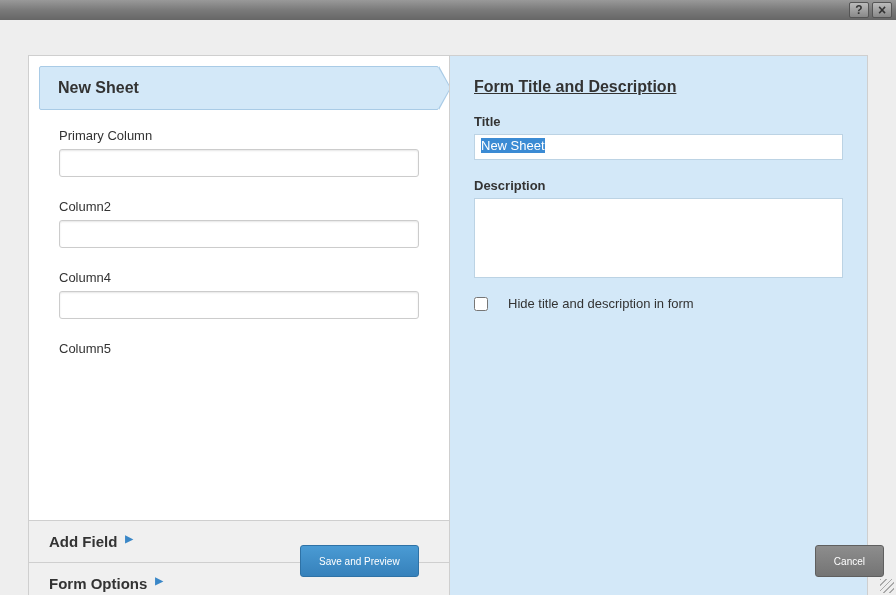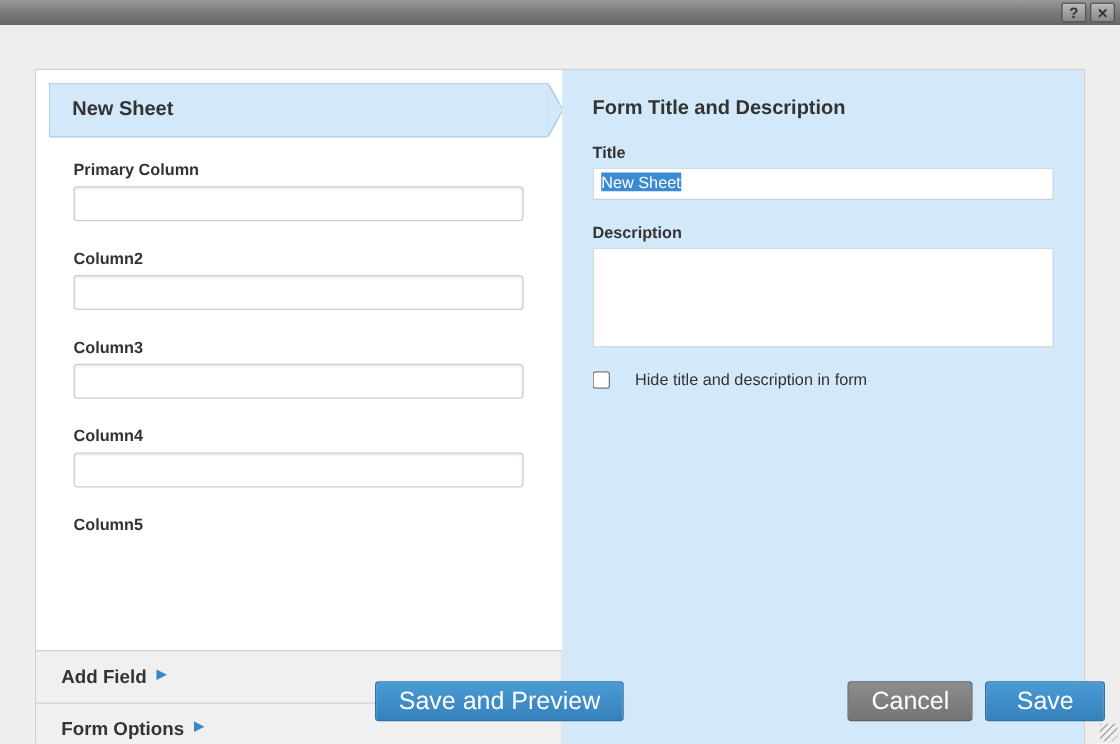--- a/index.html
+++ b/index.html
@@ -94,21 +94,21 @@
     border-top: 22px solid transparent;
     border-bottom: 22px solid transparent;
   }
 
   .field-block {
     padding: 0 20px;
     margin-bottom: 22px;
   }
   .field-block label {
     display: block;
-    font-weight: bold;
+    font-weight: normal;
     font-size: 13px;
     color: #333;
     margin-bottom: 6px;
   }
   .text-input {
     width: 100%;
     height: 28px;
     border: 1px solid #cccccc;
     border-radius: 3px;
     box-shadow: inset 0 1px 2px rgba(0,0,0,0.1);
@@ -137,20 +137,21 @@
     background: #d3e8f8;
     padding: 22px 24px;
     display: flex;
     flex-direction: column;
   }
   .right-pane h2 {
     font-size: 16px;
     font-weight: bold;
     color: #333;
     margin-bottom: 18px;
+    text-decoration: underline;
   }
   .right-pane .fld-label {
     font-size: 13px;
     font-weight: bold;
     color: #333;
     margin-bottom: 5px;
     display: block;
   }
   .right-pane .title-input {
     width: 100%;
@@ -192,21 +193,21 @@
     top: 545px;
     display: flex;
     justify-content: flex-end;
     padding: 0 12px;
     gap: 10px;
   }
   .btn {
     height: 32px;
     padding: 0 18px;
     border-radius: 3px;
-    font-size: 20px;
+    font-size: 10px;
     border: 1px solid;
     cursor: pointer;
     display: inline-flex;
     align-items: center;
     justify-content: center;
   }
   .btn-blue {
     background: linear-gradient(to bottom, #4a9bd4, #3681bb);
     border-color: #2e72a6;
     color: #fff;
@@ -249,24 +250,20 @@
       <div class="field-block">
         <label>Primary Column</label>
         <input class="text-input" value="" style="">
       </div>
 
       <div class="field-block">
         <label>Column2</label>
         <input class="text-input" value="" style="">
       </div>
 
-      <div class="field-block">
-        <label>Column3</label>
-        <input class="text-input" value="" style="">
-      </div>
 
       <div class="field-block">
         <label>Column4</label>
         <input class="text-input" value="" style="">
       </div>
 
       <div class="field-block" style="margin-bottom:4px;">
         <label>Column5</label>
       </div>
 
@@ -299,16 +296,15 @@
     </div>
   </div>
 </div>
 
 <div class="btn-preview-wrap">
   <button class="btn btn-blue">Save and Preview</button>
 </div>
 
 <div class="button-bar">
   <button class="btn btn-gray">Cancel</button>
-  <button class="btn btn-blue" style="padding:0 24px;">Save</button>
 </div>
 
 <div class="resize-handle"></div>
 
 </body></html>

